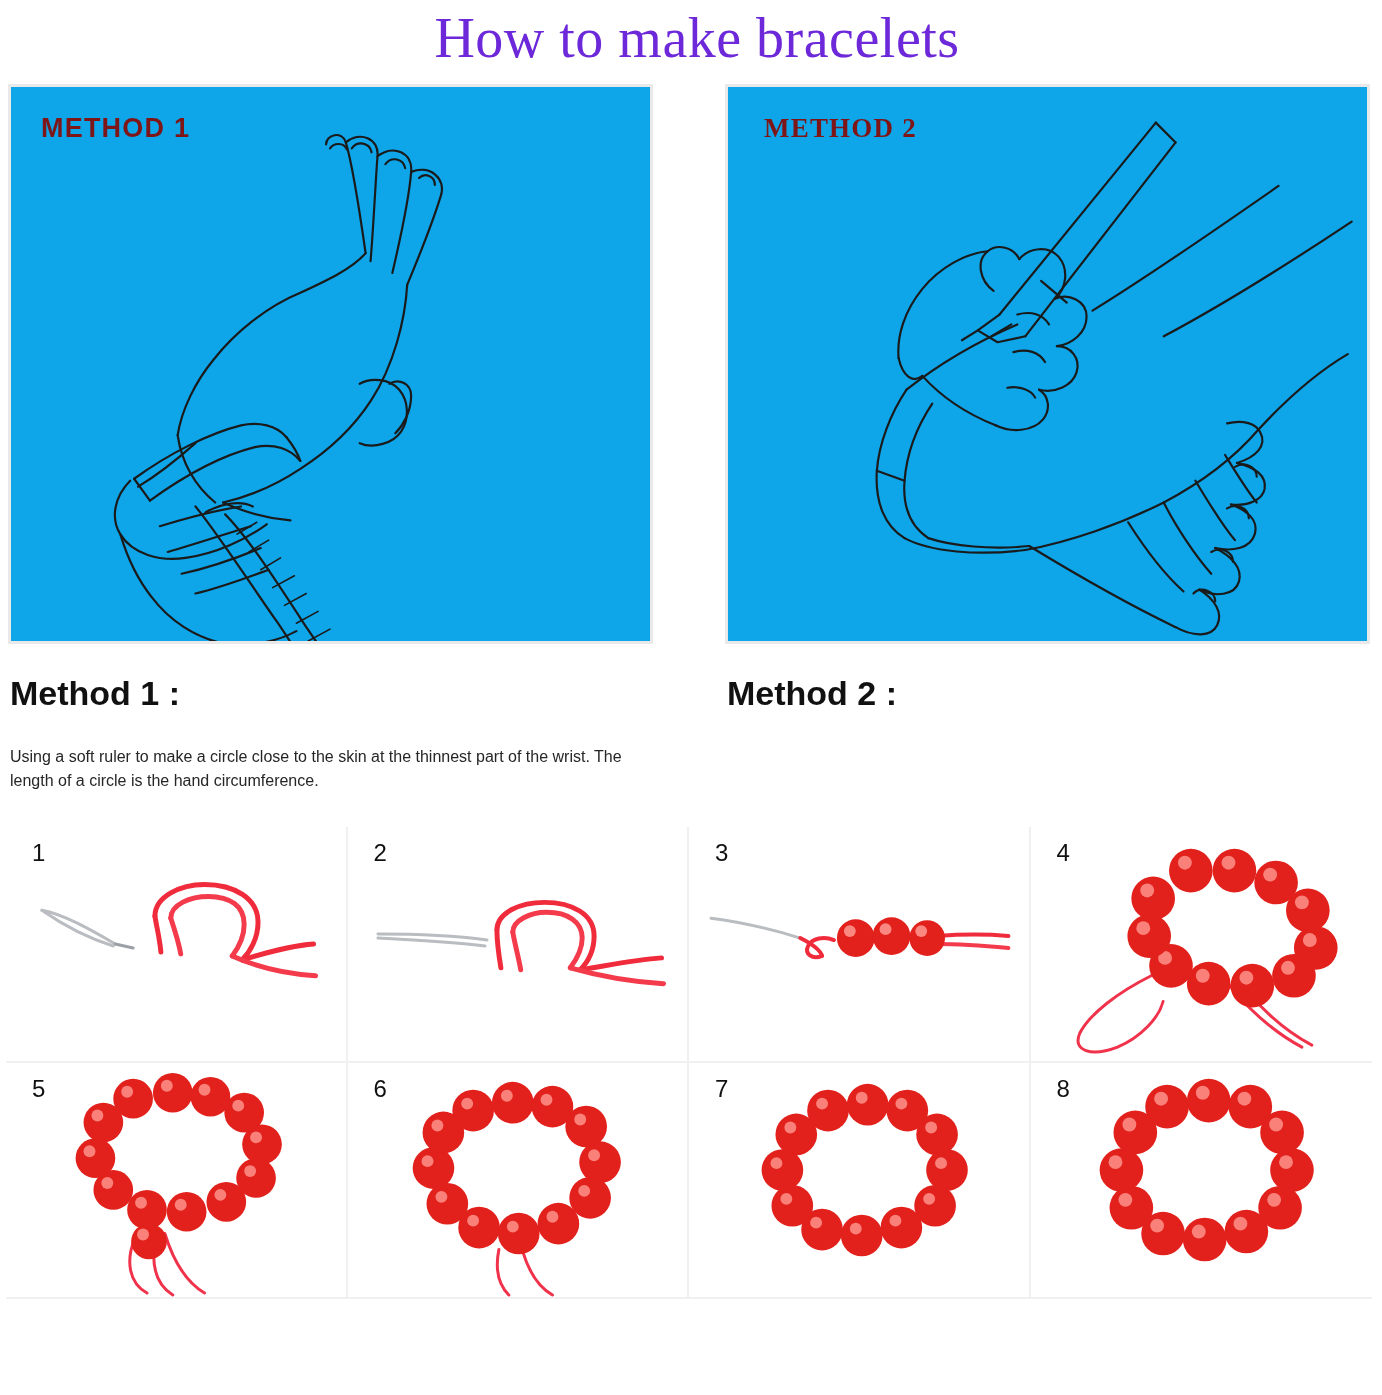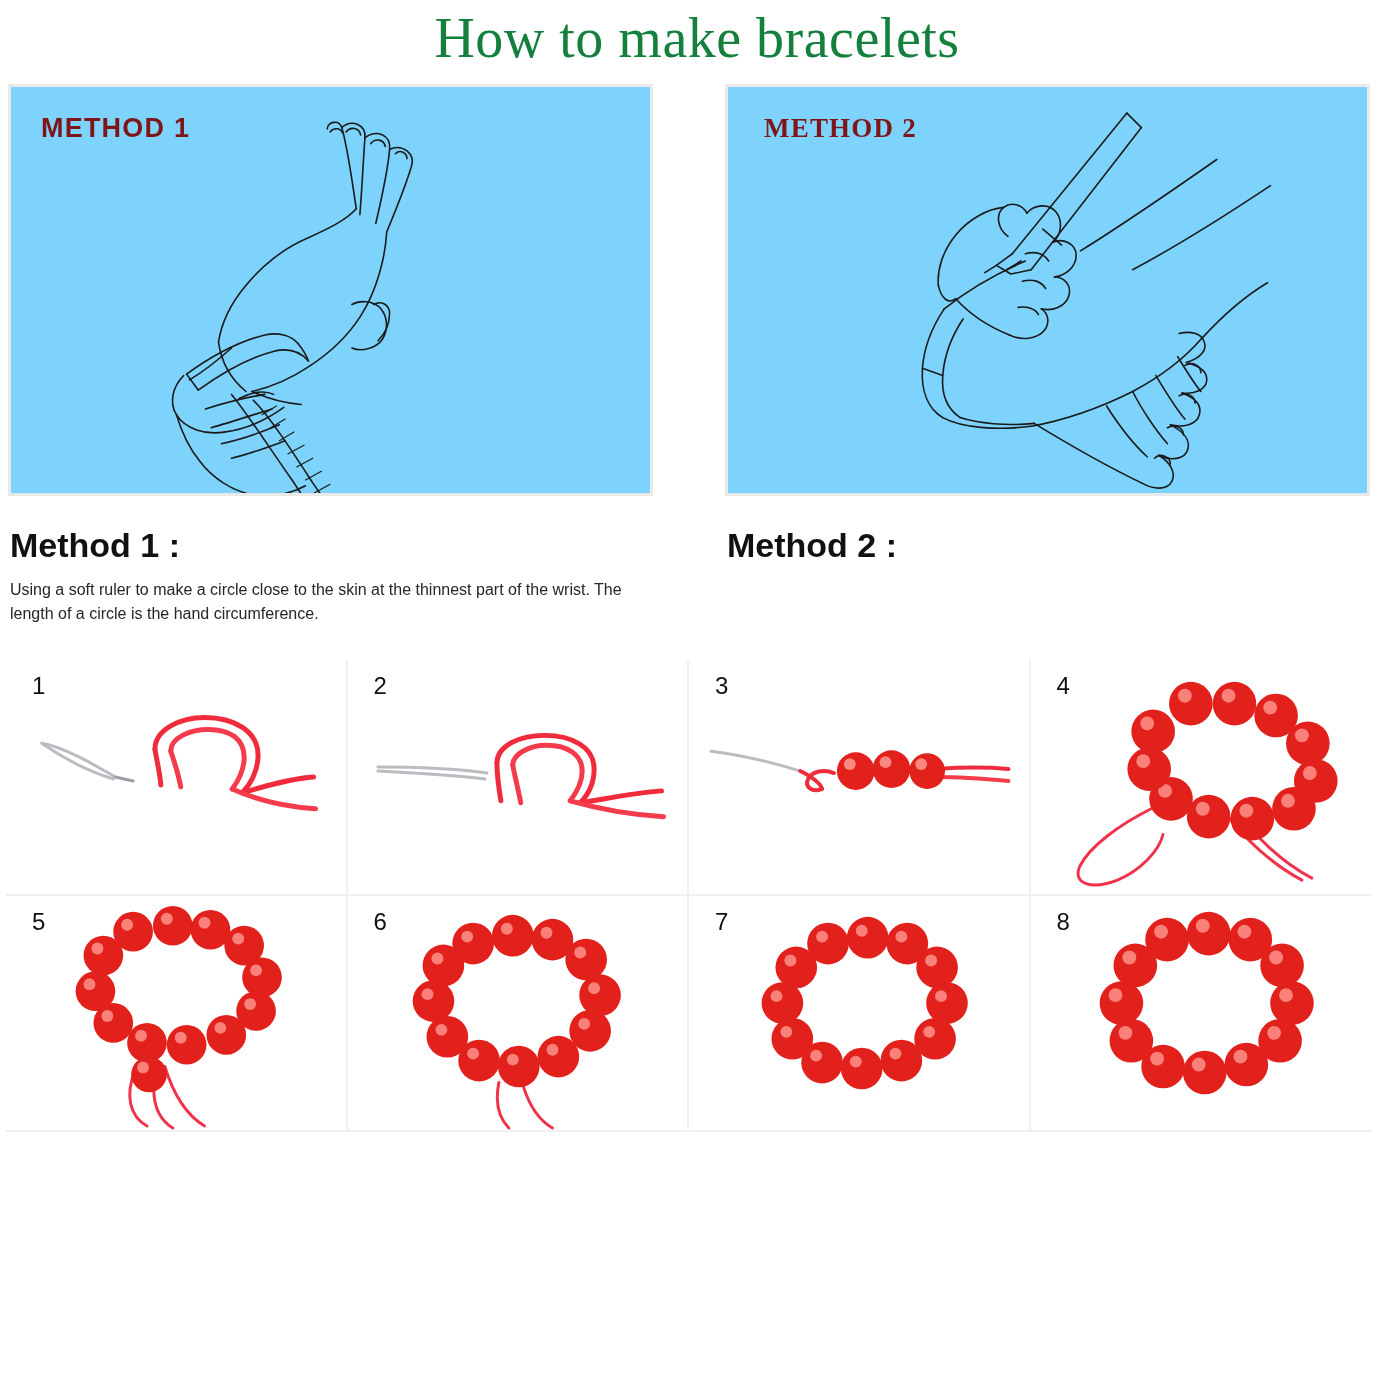--- a/index.html
+++ b/index.html
@@ -22,40 +22,40 @@
     box-sizing: border-box;
   }
 
   
   .title {
     text-align: center;
     font-family: "Liberation Serif", serif;
     font-size: 56px;
     font-weight: 400;
     letter-spacing: 0.5px;
-    color: #15803d;
+    color: #6d28d9;
     margin: 6px 0 14px 12px;
     line-height: 1.15;
   }
 
   
   .methods {
     display: flex;
     gap: 72px;
     padding: 0 8px;
     box-sizing: border-box;
   }
   .method-col {
     width: 645px;
     flex: 0 0 645px;
   }
   .illus-frame {
     border: 3px solid #e9e9e9;
-    background: #7dd3fc;
-    height: 412px;
+    background: #0ea5e9;
+    height: 560px;
     position: relative;
     box-sizing: border-box;
     overflow: hidden;
   }
   .method-tag {
     position: absolute;
     top: 26px;
     left: 30px;
     font-size: 27px;
     font-weight: bold;
@@ -68,21 +68,21 @@
     position: absolute;
     inset: 0;
     width: 100%;
     height: 100%;
     display: block;
   }
   .method-heading {
     font-size: 34px;
     font-weight: bold;
     color: #111111;
-    margin: 30px 0 13px 2px;
+    margin: 30px 0 32px 2px;
   }
   .method-body {
     font-size: 16px;
     line-height: 1.48;
     color: #262626;
     margin: 0 0 0 2px;
     max-width: 640px;
   }
 
   

